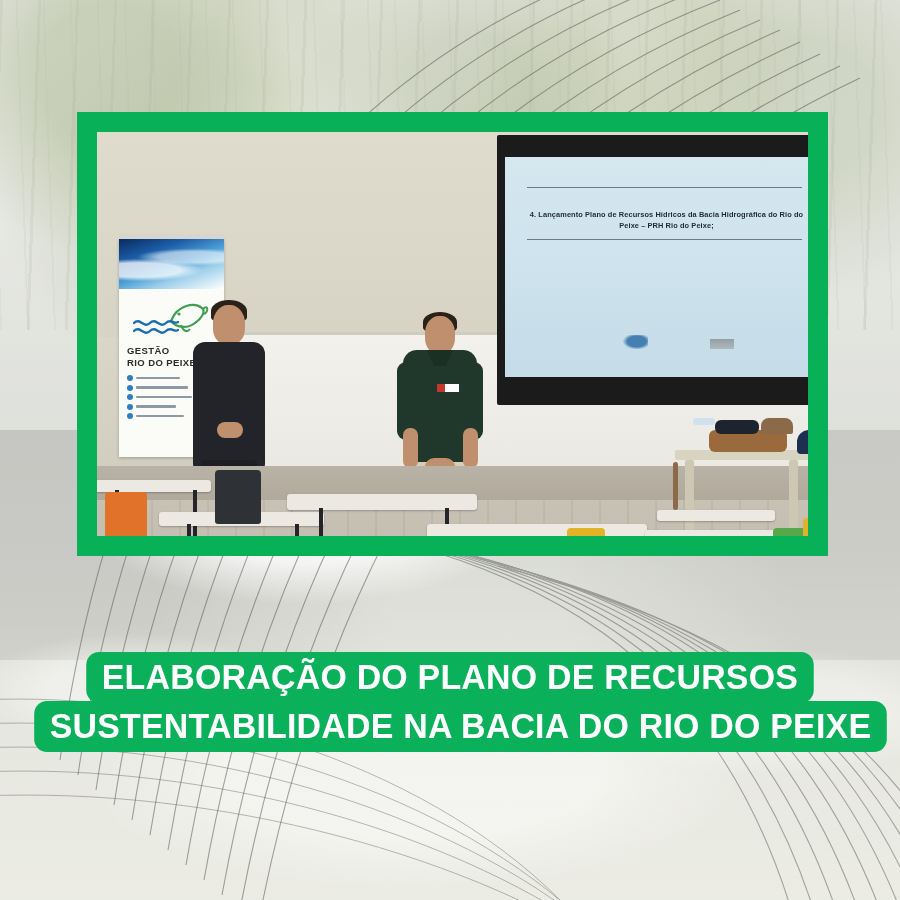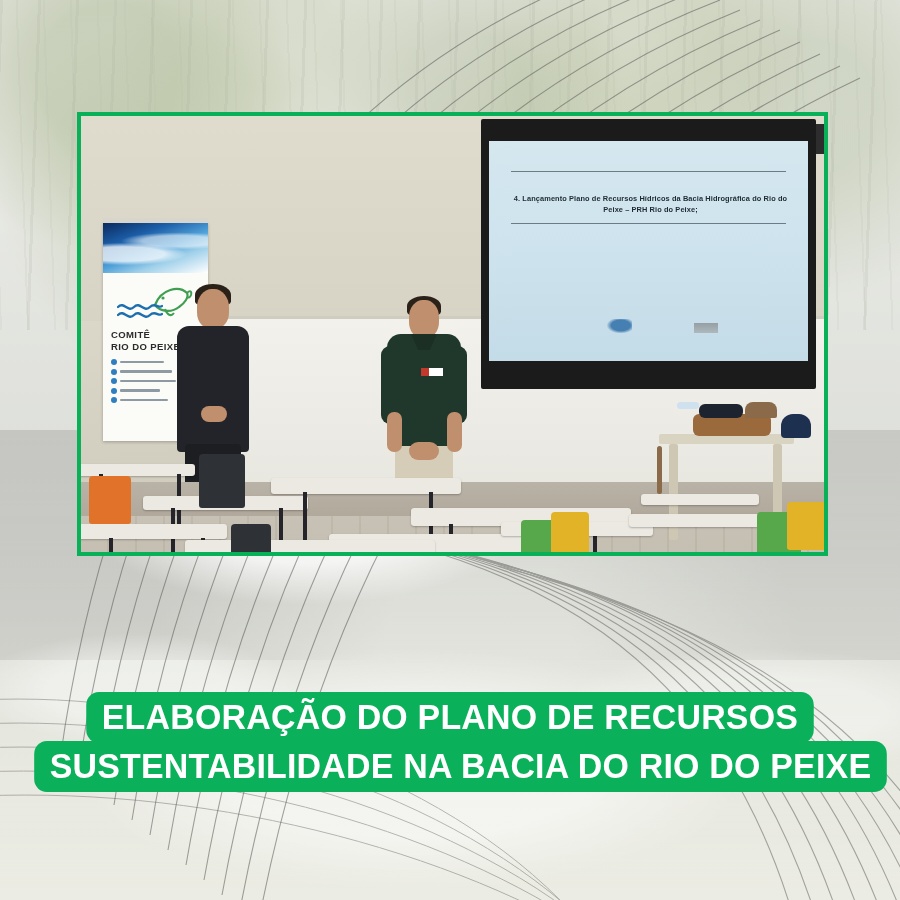--- a/index.html
+++ b/index.html
@@ -51,21 +51,21 @@
   }
   .bg-wash{background:rgba(255,255,255,.42);}
 
   
   .arcs{position:absolute;inset:0;}
   .arcs svg{width:900px;height:900px;display:block;}
 
   
   #photo-frame{
     position:absolute;left:77px;top:112px;width:751px;height:444px;
-    background:#08b157;padding:4px;box-sizing:border-box;
+    background:#08b157;padding:20px;box-sizing:border-box;
   }
   #photo{position:relative;width:100%;height:100%;overflow:hidden;background:#ddd9cc;}
 
   
   .wall{position:absolute;inset:0;background:linear-gradient(175deg,#dedacb 0%,#dcd8c9 40%,#d2cec0 70%,#c9c5b7 100%);}
   .wall-upper{position:absolute;left:0;right:0;top:0;height:205px;background:linear-gradient(180deg,#e0dccd,#d8d4c5);}
   .whiteboard{position:absolute;left:118px;top:200px;right:0;height:180px;background:linear-gradient(180deg,#f2f1ec,#e7e6df);border-top:3px solid #cfccc0;}
   .wb-ledge{position:absolute;left:118px;top:376px;right:0;height:7px;background:#bab6a6;}
   .board-dark{position:absolute;left:508px;top:8px;width:240px;height:30px;background:#2d2d2d;}
 
@@ -141,21 +141,21 @@
   .chair{position:absolute;border-radius:4px 4px 3px 3px;}
   .floor{position:absolute;left:0;right:0;bottom:0;height:70px;background:linear-gradient(180deg,#b9b2a6,#a89f91);}
   .tile{position:absolute;left:0;right:0;bottom:0;height:36px;
     background:repeating-linear-gradient(90deg,#cfc9bd 0 26px,#c3bdb0 26px 28px);opacity:.75;}
 
   .sidetable{position:absolute;background:#d9d3c2;border-radius:2px;}
   .bag{position:absolute;border-radius:6px;}
 
   
   #headline{position:absolute;left:0;top:652px;width:900px;}
-  .hl-row{display:flex;margin-top:40px;}
+  .hl-row{display:flex;}
   .hl-row.r1{justify-content:center;}
   .hl-row.r2{justify-content:center;}
   .hl-row.r3{justify-content:flex-end;}
   .hl-band{
     background:#0bb05a;color:#ffffff;
     font-weight:700;font-style:normal;
     font-size:35px;line-height:36px;
     letter-spacing:.2px;
     padding:7px 16px 8px 16px;
     border-radius:13px;
@@ -244,21 +244,21 @@
           <path d="M16 30 C 18 36, 22 38, 25 34" fill="none" stroke="#3f9e52" stroke-width="2"></path>
           <circle cx="14" cy="19" r="1.6" fill="#3f9e52"></circle>
         </svg>
 
         <svg class="banner-wavemark" viewBox="0 0 46 22">
           <path d="M1 6 C 7 0, 11 12, 17 6 C 23 0, 27 12, 33 6 C 38 1, 42 8, 45 5" fill="none" stroke="#1b6fb0" stroke-width="2.4" stroke-linecap="round"></path>
           <path d="M1 14 C 7 8, 11 20, 17 14 C 23 8, 27 20, 33 14 C 38 9, 42 16, 45 13" fill="none" stroke="#1b6fb0" stroke-width="2.4" stroke-linecap="round"></path>
         </svg>
 
         <div class="banner-title">
-          <div>COMITÊ</div>
+          <div>GESTÃO</div>
           <div>RIO DO PEIXE</div>
         </div>
 
         <div class="banner-contacts">
           <div class="bc-row">
               <span class="bc-dot"></span>
               <span class="bc-line" style="width:44px"></span>
             </div>
           <div class="bc-row">
               <span class="bc-dot"></span>

